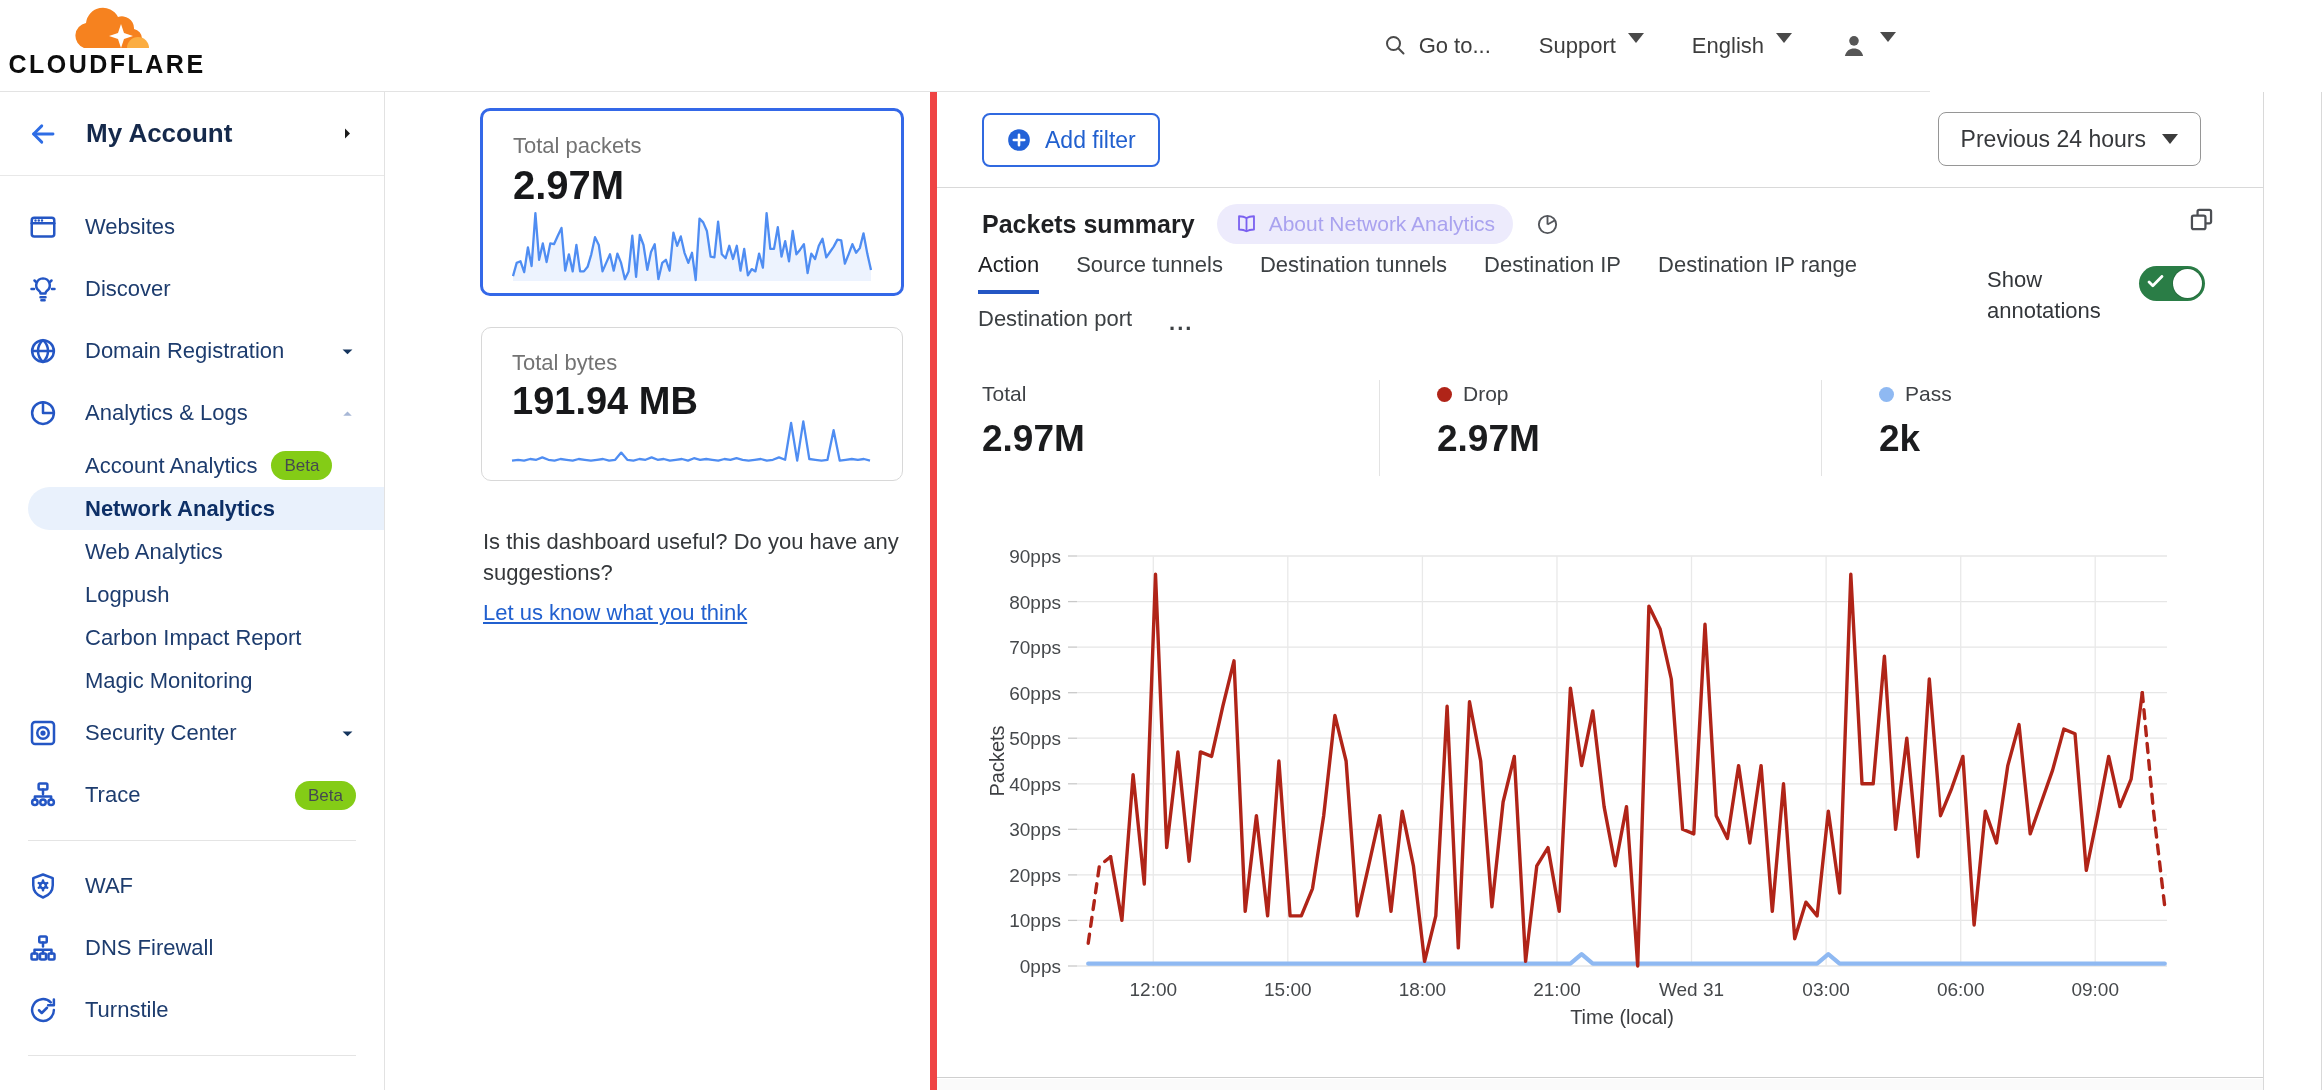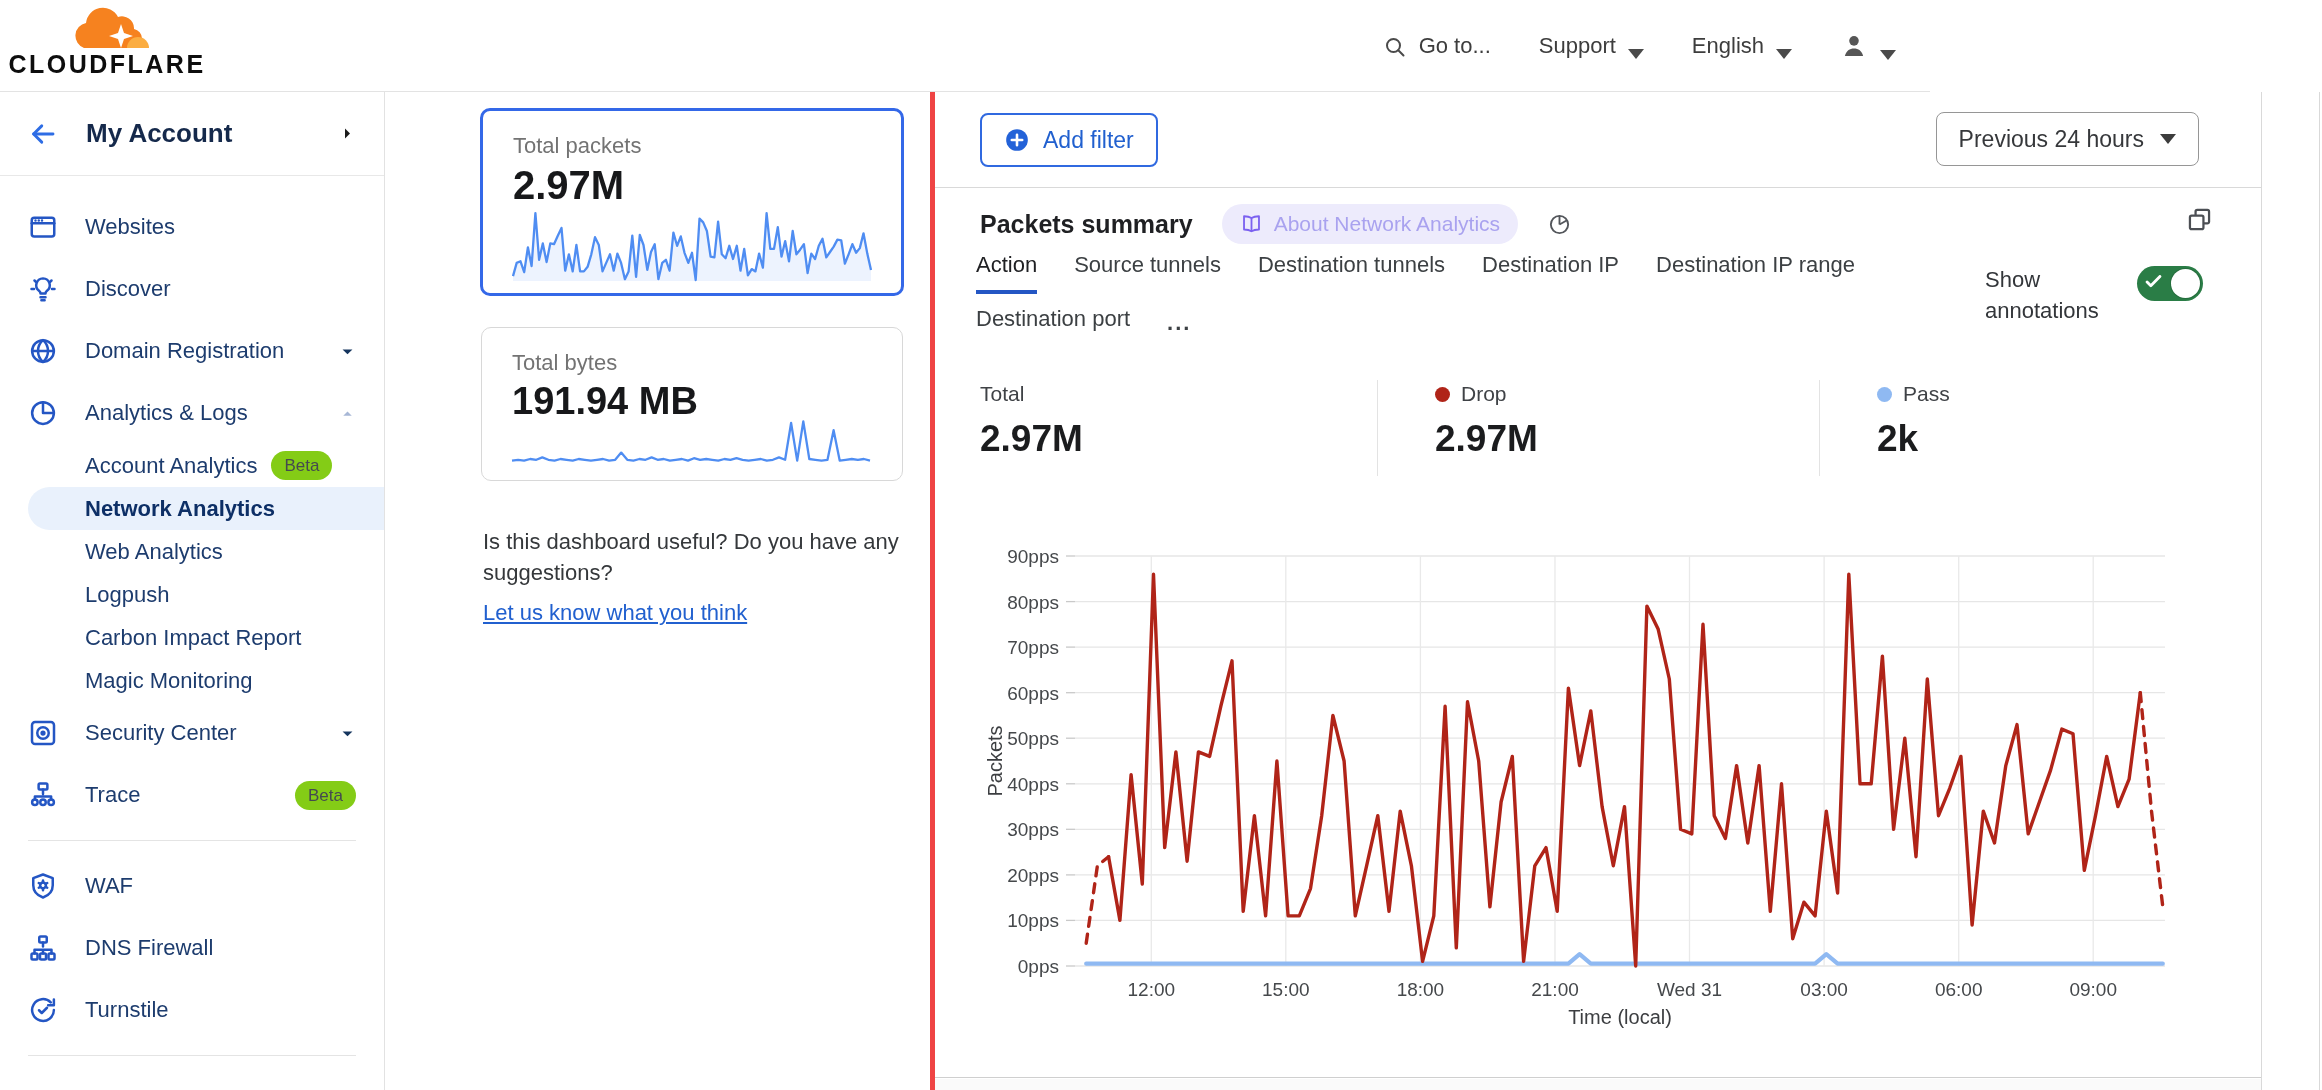--- a/index.html
+++ b/index.html
@@ -11,21 +11,21 @@
   svg { display:block; }
 
   
   .topbar { position:absolute; left:0; top:0; width:1930px; height:92px;
     border-bottom:1px solid #e3e3e3; background:#fff; z-index:5; }
   .logo { position:absolute; left:22px; top:6px; width:170px; display:flex;
     flex-direction:column; align-items:center; }
   .logo-word { font-size:25px; font-weight:800; letter-spacing:2.5px; color:#0d0d0d; margin-top:-2px; }
   .topnav { position:absolute; right:34px; top:0; height:92px; display:flex;
     align-items:center; gap:48px; font-size:22px; color:#3d3d3d; }
-  .topnav-item { display:flex; align-items:flex-end; gap:12px; cursor:pointer; }
+  .topnav-item { display:flex; align-items:flex-start; gap:12px; cursor:pointer; }
   .caret { width:0; height:0; border-left:8px solid transparent;
     border-right:8px solid transparent; border-top:10px solid #4a4a4a; }
 
   
   .sidebar { position:absolute; left:0; top:92px; width:385px; bottom:0;
     background:#fff; border-right:1px solid #e2e2e2; overflow:hidden; }
   .side-head { height:84px; display:flex; align-items:center; padding:0 28px;
     border-bottom:1px solid #e8e8e8; }
   .side-head .title { font-size:26px; font-weight:700; color:#15294b; margin-left:28px; flex:1; }
   .nav { padding-top:20px; }
@@ -47,38 +47,38 @@
   .card2 { left:481px; top:327px; width:422px; height:154px; border:1px solid #d8d8d8; cursor:pointer; }
   .card .c-title { font-size:22px; color:#737373; margin:22px 0 4px 30px; }
   .card .c-value { font-size:40px; font-weight:700; color:#17181a; margin-left:30px; }
   .card2 .c-value { font-size:38px; }
   .spark-wrap { position:absolute; left:28px; right:28px; bottom:10px; }
   .feedback { position:absolute; left:483px; top:526px; width:444px;
     font-size:22px; color:#35383b; line-height:1.42; }
   .feedback a { color:#2160cf; text-decoration:underline; display:inline-block; margin-top:9px; }
 
   
-  .main { position:absolute; left:930px; top:92px; right:0; bottom:0; border-left:5px solid #ef4444; background:#fff; }
+  .main { position:absolute; left:930px; top:92px; right:0; bottom:0; border-left:7px solid #ef4444; background:#fff; }
   .panel-col { position:absolute; left:0; top:0; width:1327px; height:100%; border-right:1px solid #d9d9d9; }
   .scroll-edge { position:absolute; top:0; bottom:0; left:1384px; width:1px; background:#d9d9d9; }
   .toolbar { position:absolute; top:0; left:0; right:0; height:96px; border-bottom:1px solid #d9d9d9; }
   .add-filter { position:absolute; left:45px; top:21px; height:54px; padding:0 22px;
     border:2px solid #3069e0; border-radius:8px; background:#fff; color:#2160cf;
     font-size:23px; display:flex; align-items:center; gap:13px; cursor:pointer;
     font-family:inherit; }
   .range-btn { position:absolute; right:62px; top:20px; height:54px; padding:0 22px;
     border:1px solid #969696; border-radius:8px; background:#fff; color:#36383b;
     font-size:23px; display:flex; align-items:center; gap:16px; cursor:pointer; font-family:inherit; }
   .range-btn .caret { border-top-color:#3c3c3c; }
 
   .panel-body { position:absolute; top:96px; left:0; right:0; height:890px;
     border-bottom:1px solid #cfcfcf; background:#fff; }
   .below-strip { position:absolute; top:987px; left:0; right:0; bottom:0; background:#fafafa; }
 
-  .panel-head { position:absolute; top:16px; left:45px; display:flex; align-items:center; gap:29px; }
+  .panel-head { position:absolute; top:16px; left:45px; display:flex; align-items:center; gap:22px; }
   .panel-title { font-size:25px; font-weight:700; color:#1f2023; }
   .about-badge { display:flex; align-items:center; gap:11px; background:#edebfc;
     border-radius:999px; padding:8px 18px; cursor:pointer; }
   .about-badge .txt { font-size:21px; color:#a9a2ef; }
   .expand-btn { position:absolute; top:18px; right:48px; cursor:pointer; }
 
   .tabs { position:absolute; top:64px; left:41px; width:990px; display:flex;
     flex-wrap:wrap; column-gap:37px; row-gap:12px; }
   .tab { font-size:22px; color:#3c4043; padding-bottom:12px; cursor:pointer; white-space:nowrap; }
   .tab.active { color:#202124; border-bottom:4px solid #2456c4; }

